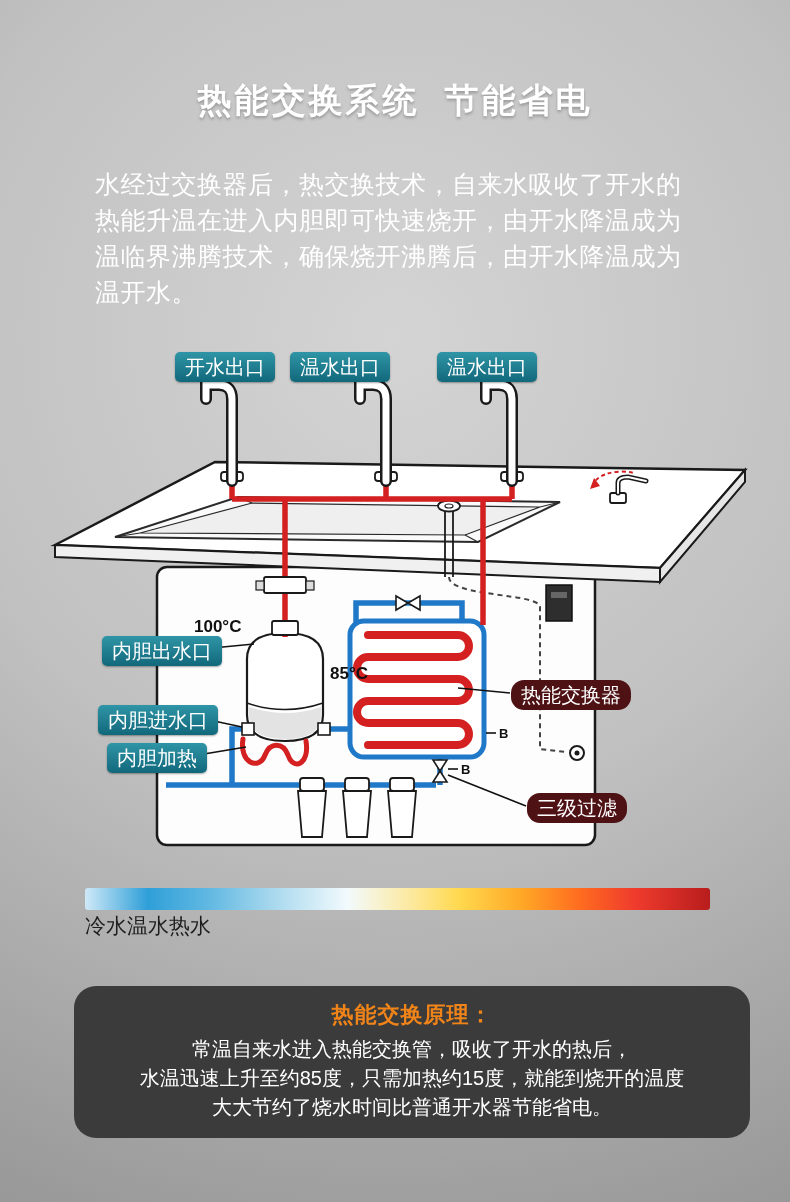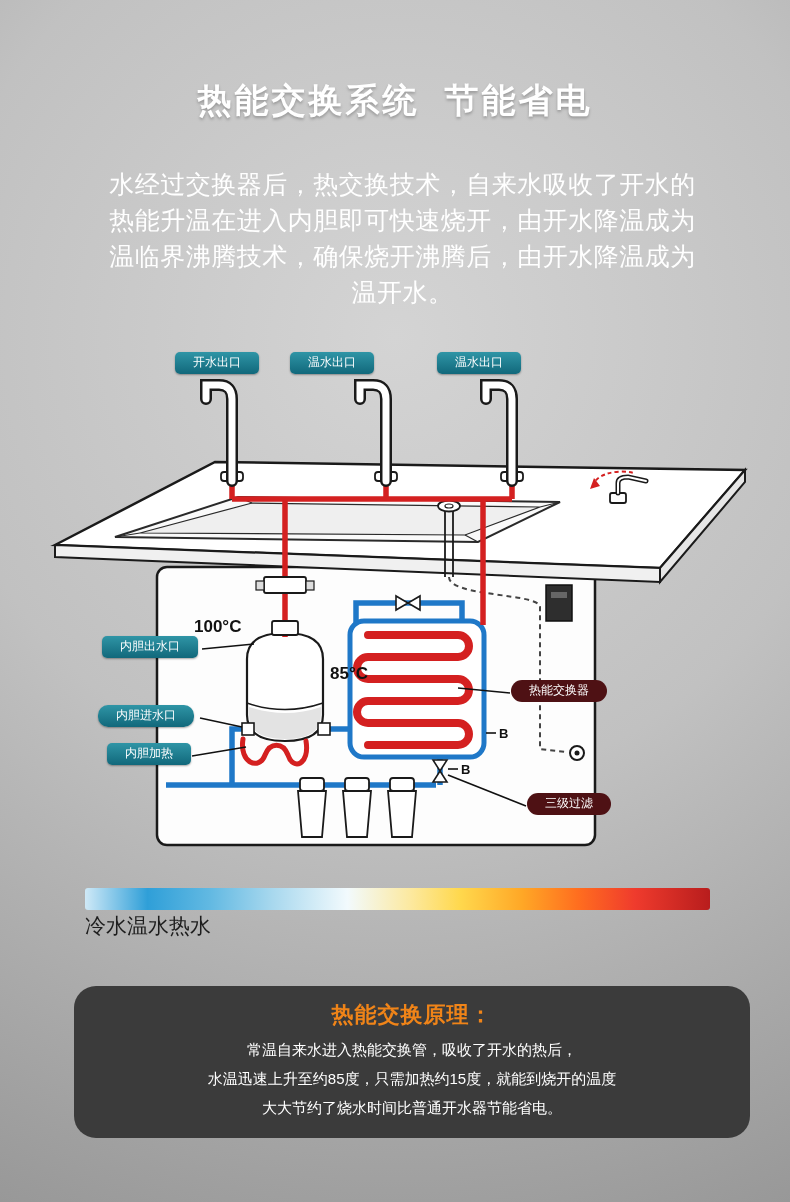--- a/index.html
+++ b/index.html
@@ -13,29 +13,29 @@
 
   .title {
     position: absolute; left: 0; top: 78px; width: 100%;
     text-align: center; color: #ffffff; font-size: 34px; font-weight: bold;
     letter-spacing: 3px; white-space: pre;
     text-shadow: 0 2px 3px rgba(0,0,0,.25);
   }
 
   .intro {
     position: absolute; left: 95px; top: 166px; width: 615px;
-    color: #ffffff; font-size: 25px; line-height: 36px; letter-spacing: .5px; text-align: center;
+    color: #ffffff; font-size: 25px; line-height: 36px; letter-spacing: .5px;
   }
 
   .diagram { position: absolute; left: 0; top: 345px; width: 790px; height: 540px; }
   .diagram svg { position: absolute; left: 0; top: 0; }
 
   .tag {
-    position: absolute; color: #fff; font-size: 12px; line-height: 1;
-    padding: 5px 18px; white-space: nowrap; z-index: 2; font-family: Liberation Mono, monospace;
+    position: absolute; color: #fff; font-size: 20px; line-height: 1;
+    padding: 5px 10px; white-space: nowrap; z-index: 2;
   }
   .tag-teal {
     background: linear-gradient(#2f95a6, #11687b);
     border-radius: 5px; box-shadow: 0 1px 2px rgba(0,0,0,.35);
   }
   .tag-dark { background: #4e1114; border-radius: 13px; }
 
   .temp-bar {
     position: absolute; left: 85px; top: 888px; width: 625px; height: 22px;
     border-radius: 3px;
@@ -50,21 +50,21 @@
   }
 
   .principle {
     position: absolute; left: 74px; top: 986px; width: 676px; height: 152px;
     background: #3b3b3b; border-radius: 22px; text-align: center; color: #fff;
   }
   .principle-title {
     margin-top: 14px; font-size: 22px; font-weight: bold;
     color: #f08418; letter-spacing: 1px;
   }
-  .principle-line { font-size: 15px; line-height: 29px; }
+  .principle-line { font-size: 20px; line-height: 29px; }
   .principle-lines { margin-top: 5px; }
 </style>
 </head>
 <body>
 
 <div class="page">
 
   <h1 class="title">热能交换系统  节能省电</h1>
 
   <div class="intro">
@@ -195,21 +195,21 @@
       <text x="330" y="334" font-size="17" font-weight="bold" fill="#111">85°C</text>
       <text x="499" y="393" font-size="13" font-weight="bold" fill="#111">B</text>
       <text x="461" y="429" font-size="13" font-weight="bold" fill="#111">B</text>
     </svg>
 
     <div class="tag tag-teal" style="left:175px; top:7px;">开水出口</div>
     <div class="tag tag-teal" style="left:290px; top:7px;">温水出口</div>
     <div class="tag tag-teal" style="left:437px; top:7px;">温水出口</div>
 
     <div class="tag tag-teal" style="left:102px; top:291px;">内胆出水口</div>
-    <div class="tag tag-teal" style="left:98px; top:360px;border-radius:10px;">内胆进水口</div>
+    <div class="tag tag-teal" style="left:98px; top:360px;">内胆进水口</div>
     <div class="tag tag-teal" style="left:107px; top:398px;">内胆加热</div>
 
     <div class="tag tag-dark" style="left:511px; top:335px;">热能交换器</div>
     <div class="tag tag-dark" style="left:527px; top:448px;">三级过滤</div>
   </div>
 
   <div class="temp-bar"></div>
   <div class="bar-labels">
     <span>冷水</span>
     <span>温水</span>

